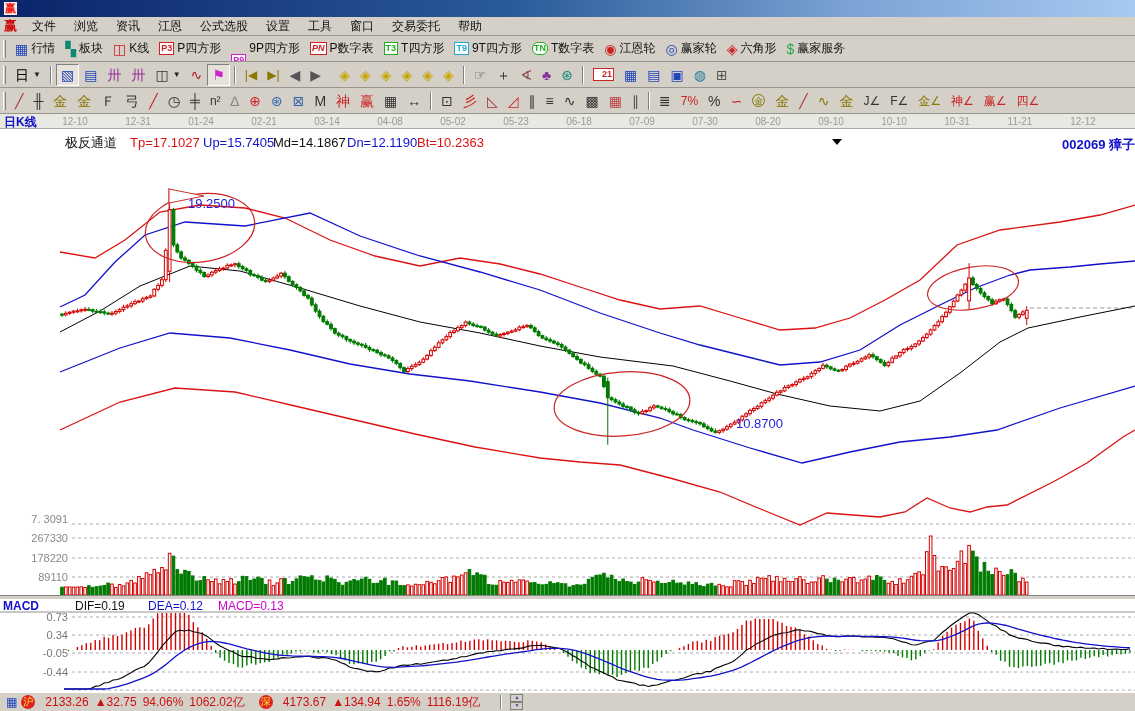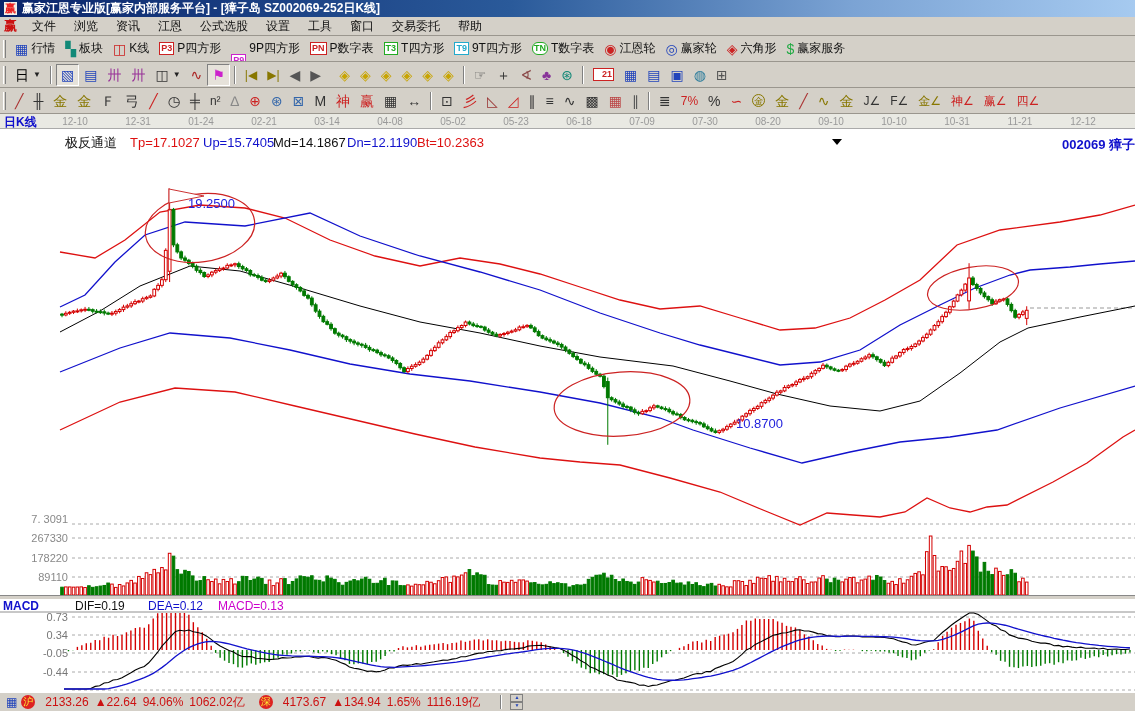--- a/index.html
+++ b/index.html
@@ -40,21 +40,20 @@
   .spinner{flex:0 0 13px;width:13px;height:16px;display:flex;flex-direction:column;margin-left:2px}
   .spinner span{flex:1;border:1px solid #808080;background:#d4d0c8;font-size:5px;line-height:5px;
     text-align:center;color:#2244bb}
 </style>
 </head>
 <body>
 
 <div id="app">
   <div class="titlebar">
     <span class="logo">赢</span>
-    <span>赢家江恩专业版[赢家内部服务平台] - [獐子岛  SZ002069-252日K线]</span>
   </div>
   <div class="menubar">
     <span class="menu-logo">赢</span>
   <span class="menu-item">文件</span>
       <span class="menu-item">浏览</span>
       <span class="menu-item">资讯</span>
       <span class="menu-item">江恩</span>
       <span class="menu-item">公式选股</span>
       <span class="menu-item">设置</span>
       <span class="menu-item">工具</span>
@@ -78,21 +77,21 @@
       </span>
       <span class="tbtn">
         <span class="badge" style="color: rgb(204, 34, 34); border-color: rgb(204, 34, 34);">P3</span>
         <span>P四方形</span>
       </span>
       <span class="tbtn">
         <span class="badge" style="color: rgb(204, 34, 204); border-color: rgb(204, 34, 204); margin-top: 23px;">P9</span>
         <span>9P四方形</span>
       </span>
       <span class="tbtn">
-        <span class="badge" style="color: rgb(204, 34, 34); border-color: rgb(204, 34, 34);">PN</span>
+        <span class="badge" style="color: rgb(204, 34, 34); border-color: rgb(204, 34, 34); font-style: italic;">PN</span>
         <span>P数字表</span>
       </span>
       <span class="tbtn">
         <span class="badge" style="color: rgb(34, 170, 34); border-color: rgb(34, 170, 34);">T3</span>
         <span>T四方形</span>
       </span>
       <span class="tbtn">
         <span class="badge" style="color: rgb(34, 170, 204); border-color: rgb(34, 170, 204);">T9</span>
         <span>9T四方形</span>
       </span>
@@ -1434,21 +1433,21 @@
           <path d="M64,689 L68.46,689 L72.91999999999999,689 L77.37999999999998,689 L81.83999999999997,689 L86.29999999999997,689 L90.75999999999996,688.4591352046605 L95.21999999999996,686.3842811226609 L99.67999999999995,685.7239501239247 L104.13999999999994,682.966359045276 L108.59999999999994,682.5805706926526 L113.05999999999993,679.9747807327162 L117.51999999999992,679.5448075511407 L121.97999999999992,677.7264475388963 L126.43999999999991,675.2101594466872 L130.89999999999992,672.8264815519029 L135.35999999999993,669.9701141379288 L139.81999999999994,667.9326310249244 L144.27999999999994,666.4811998273047 L148.73999999999995,662.7640337747398 L153.19999999999996,657.5727455995209 L157.65999999999997,652.2028572145438 L162.11999999999998,645.8726330627022 L166.57999999999998,641.0197135728398 L171.04,636.2059454869368 L175.5,631.5415934111585 L179.96,630.2742955249747 L184.42000000000002,631.0323580674566 L188.88000000000002,630.012320847188 L193.34000000000003,631.6757987328409 L197.80000000000004,632.5579840526225 L202.26000000000005,633.7258273395806 L206.72000000000006,636.1708035277145 L211.18000000000006,639.3251170589541 L215.64000000000007,643.0712815134002 L220.10000000000008,646.020488257078 L224.5600000000001,648.3434547881116 L229.0200000000001,650.4030774610944 L233.4800000000001,652.1048416125375 L237.9400000000001,654.8757780520783 L242.40000000000012,656.4410152383504 L246.86000000000013,656.5974725288929 L251.32000000000014,656.534951757479 L255.78000000000014,658.2063654229199 L260.2400000000001,658.4518015070687 L264.7000000000001,658.9442931374242 L269.1600000000001,659.6249435014762 L273.62000000000006,659.2600898878416 L278.08000000000004,658.8434842197115 L282.54,657.6745506014947 L287,658.0085991250849 L291.46,657.6860151038884 L295.91999999999996,656.8329258620424 L300.37999999999994,656.8296550172298 L304.8399999999999,656.4649822143564 L309.2999999999999,656.4227625637833 L313.7599999999999,657.4933191880351 L318.21999999999986,658.0871628338557 L322.67999999999984,657.4003611865598 L327.1399999999998,657.9955861952745 L331.5999999999998,659.2815693728463 L336.0599999999998,660.271521379672 L340.51999999999975,662.5999851306353 L344.97999999999973,664.1234884558947 L349.4399999999997,667.004270808276 L353.8999999999997,668.2459983182705 L358.3599999999997,668.8451361854732 L362.81999999999965,669.9296598210618 L367.27999999999963,671.3431766944926 L371.7399999999996,671.0478989041825 L376.1999999999996,671.8281603647971 L380.65999999999957,671.3284244246399 L385.11999999999955,670.0526727830442 L389.57999999999953,667.8475259396646 L394.0399999999995,668.0033344775419 L398.4999999999995,666.1461083120037 L402.95999999999947,665.0076193842792 L407.41999999999945,665.3649689722854 L411.8799999999994,664.8114163004585 L416.3399999999994,663.6692869713554 L420.7999999999994,664.177750949938 L425.25999999999937,663.1757817283029 L429.71999999999935,662.4423790421064 L434.1799999999993,661.7763796530086 L438.6399999999993,660.9842357154041 L443.0999999999993,660.1155795003046 L447.55999999999926,660.2953914622332 L452.01999999999924,659.1596312752371 L456.4799999999992,658.4418512568492 L460.9399999999992,656.6774955399096 L465.3999999999992,656.7252906444721 L469.85999999999916,655.5404385242408 L474.31999999999914,654.1104665084654 L478.7799999999991,653.1324386005901 L483.2399999999991,653.0242538537966 L487.6999999999991,651.5748641964258 L492.15999999999906,651.3829858933775 L496.61999999999904,650.7040030456238 L501.079999999999,650.5946468397502 L505.539999999999,649.582326218275 L509.999999999999,648.9816140334724 L514.459999999999,648.8336293313099 L518.919999999999,648.4009267805804 L523.3799999999991,647.8997296258009 L527.8399999999991,646.1354766520485 L532.2999999999992,645.7419111003792 L536.7599999999992,645.5154217583647 L541.2199999999992,645.1982411908062 L545.6799999999993,645.9396835595556 L550.1399999999993,646.6859789684851 L554.5999999999993,647.6319673238007 L559.0599999999994,648.3370723152101 L563.5199999999994,650.1308113863071 L567.9799999999994,652.4809325296042 L572.4399999999995,655.5249316546148 L576.8999999999995,657.7374554353268 L581.3599999999996,661.0803757033992 L585.8199999999996,663.3502599184591 L590.2799999999996,667.1017832994592 L594.7399999999997,668.4260559166646 L599.1999999999997,670.9931391671655 L603.6599999999997,672.8319361484924 L608.1199999999998,675.3046285907848 L612.5799999999998,676.7763938799584 L617.0399999999998,679.9744600522982 L621.4999999999999,680.7833367980063 L625.9599999999999,681.6507558169809 L630.42,682.3684839792908 L634.88,683.2764106512976 L639.34,685.2014128112054 L643.8000000000001,684.9807828231109 L648.2600000000001,686.4502615860971 L652.7200000000001,685.400800355372 L657.1800000000002,685.0395839632557 L661.6400000000002,683.5120481364709 L666.1000000000003,682.1555646710227 L670.5600000000003,680.806877901591 L675.0200000000003,680.2913399896973 L679.4800000000004,679.0170820565016 L683.9400000000004,677.9720050720797 L688.4000000000004,676.3211126756545 L692.8600000000005,674.5212493500032 L697.3200000000005,673.5608583109326 L701.7800000000005,673.6844639773017 L706.2400000000006,671.5369659504267 L710.7000000000006,671.5809641890457 L715.1600000000007,668.5823267440995 L719.6200000000007,666.8741955058763 L724.0800000000007,665.039628173927 L728.5400000000008,663.476329031478 L733.0000000000008,661.4754484344699 L737.4600000000008,658.1695542546173 L741.9200000000009,654.3827102458646 L746.3800000000009,649.8880784604015 L750.8400000000009,647.8763341918905 L755.300000000001,644.3820740439351 L759.760000000001,642.3764051921002 L764.220000000001,639.9510867471174 L768.6800000000011,637.6625867710278 L773.1400000000011,635.3158499637245 L777.6000000000012,634.3979356099085 L782.0600000000012,633.0695496086653 L786.5200000000012,632.8047201918226 L790.9800000000013,631.4617183436013 L795.4400000000013,630.166242628726 L799.9000000000013,629.799410322111 L804.3600000000014,630.9320203876628 L808.8200000000014,630.998804554179 L813.2800000000015,632.1173246113672 L817.7400000000015,633.6346472522663 L822.2000000000015,634.0087586935548 L826.6600000000016,635.5999267711649 L831.1200000000016,636.0261381058464 L835.5800000000016,636.7672690004106 L840.0400000000017,636.6763321629021 L844.5000000000017,636.0128235596076 L848.9600000000017,636.0650356641178 L853.4200000000018,636.0511797766177 L857.8800000000018,636.2347529128552 L862.3400000000019,636.8584702594554 L866.8000000000019,636.9525803217722 L871.2600000000019,636.7528673115921 L875.720000000002,637.1063748055386 L880.180000000002,637.3182643499888 L884.640000000002,637.4836416213238 L889.1000000000021,638.2580115742126 L893.5600000000021,638.7859956694722 L898.0200000000021,640.5926702972532 L902.4800000000022,641.8537208459791 L906.9400000000022,642.7481695161172 L911.4000000000023,644.7022067561487 L915.8600000000023,645.0500305527227 L920.3200000000023,643.819858560009 L924.7800000000024,642.2728500424503 L929.2400000000024,641.1913872476016 L933.7000000000024,640.5683039796749 L938.1600000000025,636.4376155862831 L942.6200000000025,632.249612692216 L947.0800000000025,628.7637887598609 L951.5400000000026,625.0548398398082 L956.0000000000026,621.71878226162 L960.4600000000027,618.8085389047714 L964.9200000000027,615.7932551892696 L969.3800000000027,613 L973.8400000000028,613 L978.3000000000028,614.562250167486 L982.7600000000028,617.5729645274135 L987.2200000000029,620.9303697767086 L991.6800000000029,624.3165572314675 L996.1400000000029,625.9096451381803 L1000.600000000003,629.7712461159068 L1005.060000000003,631.1595326849631 L1009.520000000003,634.8880362573291 L1013.9800000000031,636.3668394637581 L1018.4400000000031,638.146990318206 L1022.9000000000032,638.5952746371489 L1027.360000000003,639.5346641314719 L1031.8200000000031,641.2905168041694 L1036.2800000000032,642.1917349843169 L1040.7400000000032,643.08550379459 L1045.2000000000032,643.165627549246 L1049.6600000000033,643.8326679827095 L1054.1200000000033,645.6931975969667 L1058.5800000000033,645.3601932994889 L1063.0400000000034,646.8617226708141 L1067.5000000000034,646.2220332978958 L1071.9600000000034,647.161060250729 L1076.4200000000035,647.7501737674112 L1080.8800000000035,647.0975653398979 L1085.3400000000036,648.3144256600515 L1089.8000000000036,648.2542834513624 L1094.2600000000036,648.028407626198 L1098.7200000000037,649.0223225045768 L1103.1800000000037,648.2474304351166 L1107.6400000000037,649.5158111179948 L1112.1000000000038,649.2584008382272 L1116.5600000000038,649.0528871941983 L1121.0200000000038,649.507282756731 L1125.4800000000039,649.435059246207 L1129.940000000004,649.0104120829169" fill="none" stroke="#000000" stroke-width="1.1"></path>
           <path d="M64,689 L68.46,689 L72.91999999999999,689 L77.37999999999998,689 L81.83999999999997,689 L86.29999999999997,689 L90.75999999999996,689 L95.21999999999996,689 L99.67999999999995,689 L104.13999999999994,689 L108.59999999999994,688.7181066365248 L113.05999999999993,687.5814742690296 L117.51999999999992,686.5367075957041 L121.97999999999992,685.3913737883191 L126.43999999999991,684.0678159239069 L130.89999999999992,682.6064424555464 L135.35999999999993,680.9637197742561 L139.81999999999994,679.269678236843 L144.27999999999994,677.607176043603 L148.73999999999995,675.6775675486508 L153.19999999999996,673.3239406952639 L157.65999999999997,670.5781998427703 L162.11999999999998,667.3664761613614 L166.57999999999998,663.9413970248536 L171.04,660.3357883249245 L175.5,656.5925429861348 L179.96,653.171170816184 L184.42000000000002,650.2931251588494 L188.88000000000002,647.6566205983335 L193.34000000000003,645.5791137558194 L197.80000000000004,643.8863668944039 L202.26000000000005,642.5654967522768 L206.72000000000006,641.7341866330837 L211.18000000000006,641.4210075884469 L215.64000000000007,641.6355431986908 L220.10000000000008,642.2055860562812 L224.5600000000001,643.003508991419 L229.0200000000001,643.9654528924768 L233.4800000000001,645.0235734260848 L237.9400000000001,646.3043600274639 L242.40000000000012,647.6221252048791 L246.86000000000013,648.788920357001 L251.32000000000014,649.7959044390631 L255.78000000000014,650.8892643669644 L260.2400000000001,651.872394195178 L264.7000000000001,652.79174105767 L269.1600000000001,653.6800573753649 L273.62000000000006,654.4054616019868 L278.08000000000004,654.982404542291 L282.54,655.3323835299875 L287,655.6802915573502 L291.46,655.9410356184001 L295.91999999999996,656.0569813500737 L300.37999999999994,656.157428926804 L304.8399999999999,656.1974108541857 L309.2999999999999,656.2267065764335 L313.7599999999999,656.3913662159416 L318.21999999999986,656.6118197762705 L322.67999999999984,656.714330159608 L327.1399999999998,656.8808934442447 L331.5999999999998,657.1929813149629 L336.0599999999998,657.5931915233751 L340.51999999999975,658.2440746923189 L344.97999999999973,659.0083984815838 L349.4399999999997,660.0478618840538 L353.8999999999997,661.1136196205019 L358.3599999999997,662.1187167739482 L362.81999999999965,663.134139370073 L367.27999999999963,664.2013142222476 L371.7399999999996,665.0913702308991 L376.1999999999996,665.9671529483059 L380.65999999999957,666.6641182402293 L385.11999999999955,667.1046303307952 L389.57999999999953,667.2012067599483 L394.0399999999995,667.3054833632355 L398.4999999999995,667.1547646065753 L402.95999999999947,666.8756357276768 L407.41999999999945,666.6792490494759 L411.8799999999994,666.4364307921037 L416.3399999999994,666.0767020954064 L420.7999999999994,665.8298384464955 L425.25999999999937,665.4848110731305 L429.71999999999935,665.0892949090974 L434.1799999999993,664.6586159258057 L438.6399999999993,664.1809464984535 L443.0999999999993,663.6524487886942 L447.55999999999926,663.2160313362542 L452.01999999999924,662.6886993283221 L456.4799999999992,662.1366090790306 L460.9399999999992,661.4269243189449 L465.3999999999992,660.8157119412634 L469.85999999999916,660.1299263970504 L474.31999999999914,659.3473966115344 L478.7799999999991,658.5394520701117 L483.2399999999991,657.8224763019907 L487.6999999999991,657.0102867282673 L492.15999999999906,656.2787376197316 L496.61999999999904,655.5540221250976 L501.079999999999,654.9093033380025 L505.539999999999,654.2167963124379 L509.999999999999,653.5362226161724 L514.459999999999,652.9248854891403 L518.919999999999,652.3367708570274 L523.3799999999991,651.759955496968 L527.8399999999991,651.0287732471285 L532.2999999999992,650.3414811680511 L536.7599999999992,649.7140934447918 L541.2199999999992,649.1270326517737 L545.6799999999993,648.7126772697853 L550.1399999999993,648.4492064906163 L554.5999999999993,648.3429653989303 L559.0599999999994,648.3421992980467 L563.5199999999994,648.5747188695206 L567.9799999999994,649.0825266453314 L572.4399999999995,649.9200392965382 L576.8999999999995,650.9363033945807 L581.3599999999996,652.2550327947272 L585.8199999999996,653.6974123208123 L590.2799999999996,655.4399805480364 L594.7399999999997,657.1281703459581 L599.1999999999997,658.9306162927151 L603.6599999999997,660.7377878739661 L608.1199999999998,662.6314771671525 L612.5799999999998,664.4703163398173 L617.0399999999998,666.4858550224399 L621.4999999999999,668.3445276532634 L625.9599999999999,670.0743373145467 L630.42,671.6725763809634 L634.88,673.1810748361069 L639.34,674.7437187728697 L643.8000000000001,676.074537099401 L648.2600000000001,677.4233812826715 L652.7200000000001,678.4604457621226 L657.1800000000002,679.3157337282698 L661.6400000000002,679.861254601336 L666.1000000000003,680.1595149103953 L670.5600000000003,680.2436720992507 L675.0200000000003,680.2498689250087 L679.4800000000004,680.0896066321028 L683.9400000000004,679.8143184292999 L688.4000000000004,679.360201681326 L692.8600000000005,678.731137878254 L697.3200000000005,678.0590015345023 L701.7800000000005,677.4903116520661 L706.2400000000006,676.7163767108531 L710.7000000000006,676.0487730830181 L715.1600000000007,675.0781350589587 L719.6200000000007,674.0116229170579 L724.0800000000007,672.845263600451 L728.5400000000008,671.6273021064844 L733.0000000000008,670.3075611291225 L737.4600000000008,668.7296202354369 L741.9200000000009,666.8645219367925 L746.3800000000009,664.6575842848616 L750.8400000000009,662.4760217727754 L755.300000000001,660.1238085680261 L759.760000000001,657.8166461291557 L764.220000000001,655.4941234094908 L768.6800000000011,653.1760236464906 L773.1400000000011,650.854201067731 L777.6000000000012,648.7148865582141 L782.0600000000012,646.6809927547728 L786.5200000000012,644.8770773215892 L790.9800000000013,643.1330806544507 L795.4400000000013,641.4473917111065 L799.9000000000013,639.9331541305371 L804.3600000000014,638.7630067439635 L808.8200000000014,637.7536604592915 L813.2800000000015,637.0209367990614 L817.7400000000015,636.5807191579779 L822.2000000000015,636.2463642976029 L826.6600000000016,636.162327419166 L831.1200000000016,636.1446228084344 L835.5800000000016,636.2255668133913 L840.0400000000017,636.2841663088277 L844.5000000000017,636.2488917514291 L848.9600000000017,636.2249904600786 L853.4200000000018,636.2023950712287 L857.8800000000018,636.2066015906402 L862.3400000000019,636.2913445175861 L866.8000000000019,636.3773051721304 L871.2600000000019,636.4261282502604 L875.720000000002,636.5145603024465 L880.180000000002,636.619041828627 L884.640000000002,636.7314398016777 L889.1000000000021,636.9298941321072 L893.5600000000021,637.1711873319646 L898.0200000000021,637.6159801174522 L902.4800000000022,638.1668864121606 L906.9400000000022,638.762453215675 L911.4000000000023,639.5346211759365 L915.8600000000023,640.2516243949187 L920.3200000000023,640.7154948363805 L924.7800000000024,640.9179510131696 L929.2400000000024,640.9534977236457 L933.7000000000024,640.9034225369295 L938.1600000000025,640.3228676333455 L942.6200000000025,639.2733444909986 L947.0800000000025,637.9071022459508 L951.5400000000026,636.2363081331522 L956.0000000000026,634.349029769853 L960.4600000000027,632.3287659573924 L964.9200000000027,630.1791495575364 L969.3800000000027,627.8289835763859 L973.8400000000028,625.6379952598728 L978.3000000000028,624.1981483978625 L982.7600000000028,623.3368744947041 L987.2200000000029,623.0240288813648 L991.6800000000029,623.1920575668781 L996.1400000000029,623.5453439511474 L1000.600000000003,624.3547112325662 L1005.060000000003,625.2393380213778 L1009.520000000003,626.4936687920514 L1013.9800000000031,627.7771809793733 L1018.4400000000031,629.1252561934215 L1022.9000000000032,630.3563585911061 L1027.360000000003,631.5495383113537 L1031.8200000000031,632.8158655154197 L1036.2800000000032,634.0347285463763 L1040.7400000000032,635.2113293286441 L1045.2000000000032,636.2453880973223 L1049.6600000000033,637.2317344824227 L1054.1200000000033,638.3317246873133 L1058.5800000000033,639.2454256068962 L1063.0400000000034,640.2355442252056 L1067.5000000000034,641.0137878046553 L1071.9600000000034,641.8129332226448 L1076.4200000000035,642.5847744934645 L1080.8800000000035,643.1714373035009 L1085.3400000000036,643.8400257898523 L1089.8000000000036,644.4138792858487 L1094.2600000000036,644.8837679700941 L1098.7200000000037,645.4217800595768 L1103.1800000000037,645.789114608397 L1107.6400000000037,646.2735851546447 L1112.1000000000038,646.6616111935105 L1116.5600000000038,646.9724770735999 L1121.0200000000038,647.302001812407 L1125.4800000000039,647.5792992788009 L1129.940000000004,647.765343943336" fill="none" stroke="#1111cc" stroke-width="1.3"></path>
         </g>
       </svg>
     </div>
   <div class="statusbar" id="statusbar">
       <span class="sb-icon">▦</span>
       <span class="sb-group">
         <span class="sb-badge">沪</span>
         <span>2133.26</span>
-        <span>▲22.64</span>
+        <span>▲32.75</span>
         <span>94.06%</span>
         <span>1062.02亿</span>
       </span>
       <span class="sb-group">
         <span class="sb-badge">深</span>
         <span>4173.67</span>
         <span>▲134.94</span>
         <span>1.65%</span>
         <span>1116.19亿</span>
       </span>

